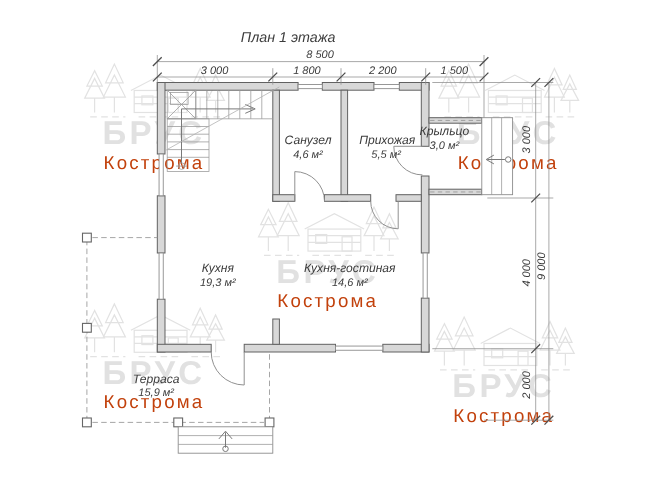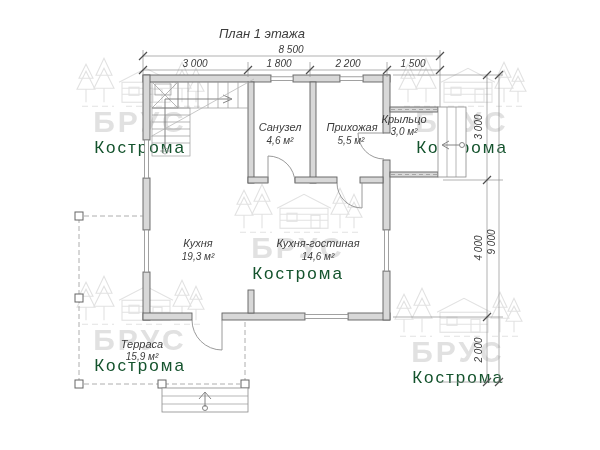--- a/index.html
+++ b/index.html
@@ -10,21 +10,21 @@
   .wm{
     position:absolute;transform:translate(-50%,-50%);
     display:flex;flex-direction:column;align-items:center;
     z-index:0;user-select:none;pointer-events:none;white-space:nowrap;
   }
   .wm-brand{
     font-weight:bold;font-size:30px;line-height:0.95;letter-spacing:3px;
     color:#e1e1e1;font-family:"Liberation Sans",sans-serif;
   }
   .wm-city{
-    font-size:17px;letter-spacing:2px;color:#14532d;margin-top:1px;
+    font-size:17px;letter-spacing:2px;color:#c2410c;margin-top:1px;
   }
   .plan{position:absolute;left:0;top:0;z-index:1;}
   .t{font-style:italic;fill:#3c3c3c;}
   .title{font-size:13px;}
   .rname{font-size:11px;}
   .rarea{font-size:10px;}
   .dim{font-size:10px;fill:#3a3a3a;}
   .wall{fill:#d8d8d8;stroke:#606060;stroke-width:0.9;}
   .win{fill:#ffffff;stroke:#8a8a8a;stroke-width:0.8;}
   .thin{stroke:#9a9a9a;stroke-width:0.7;fill:none;}

